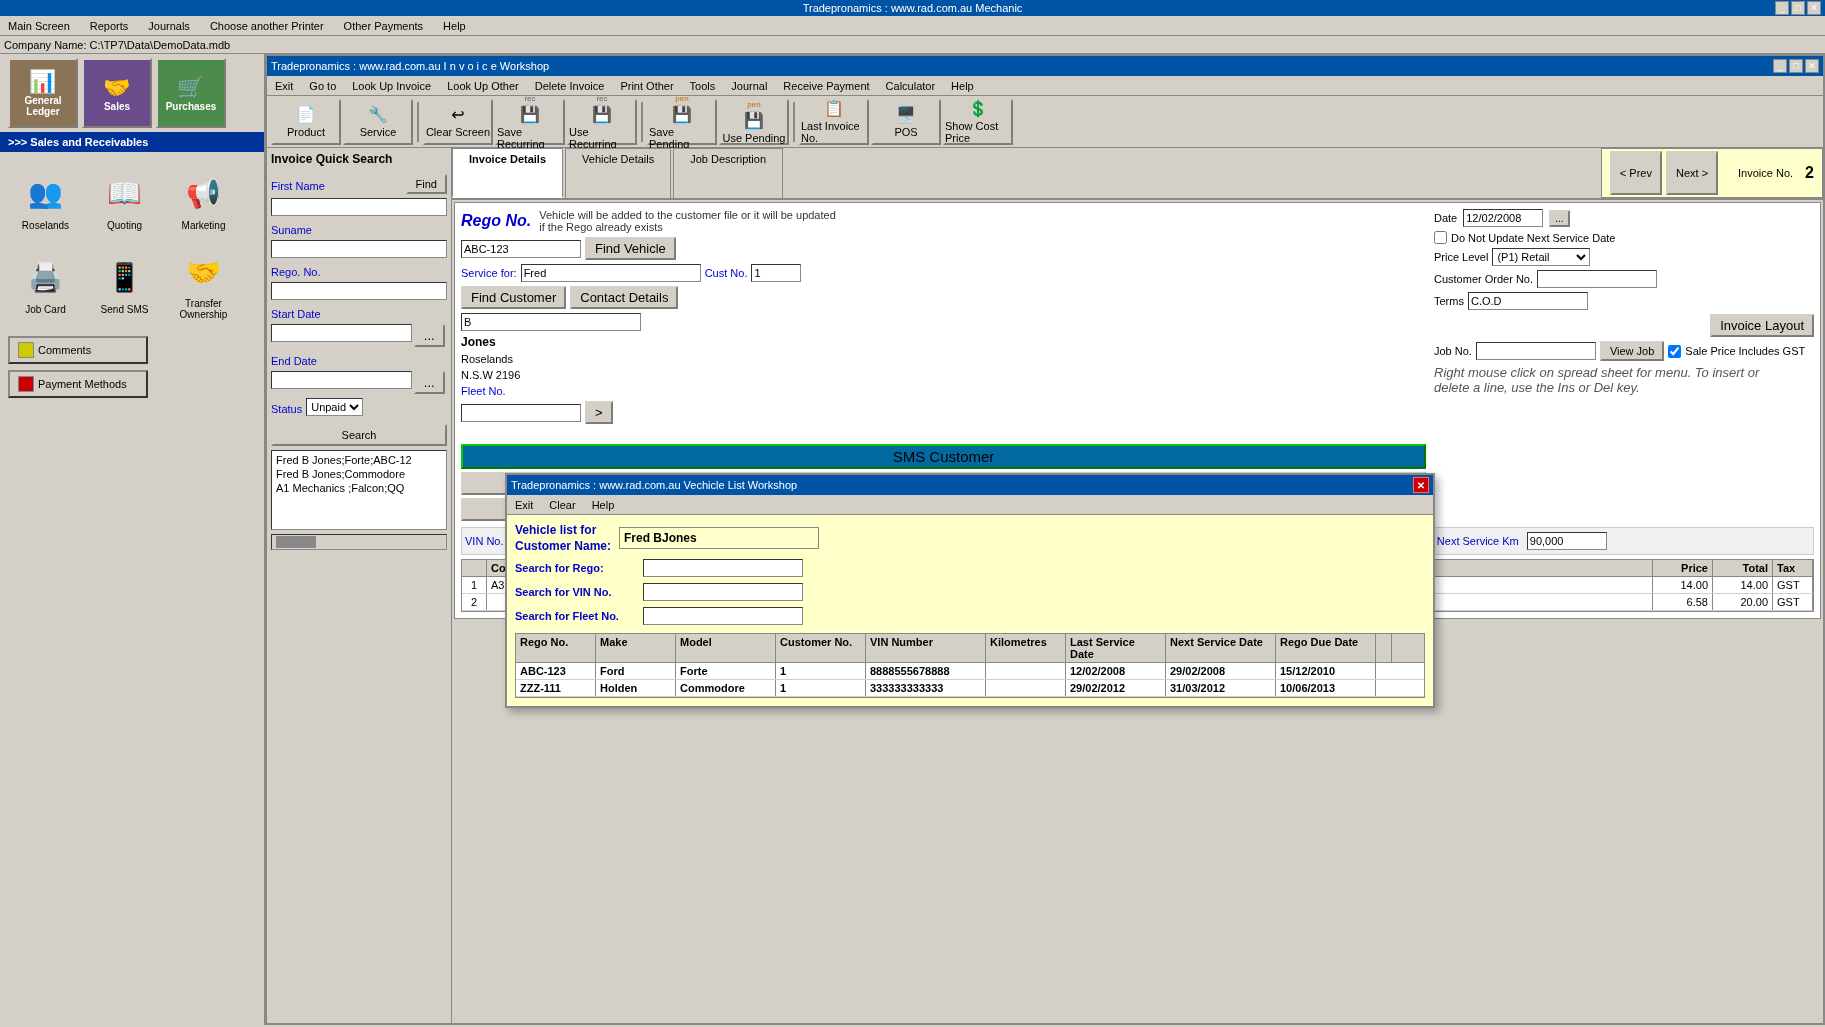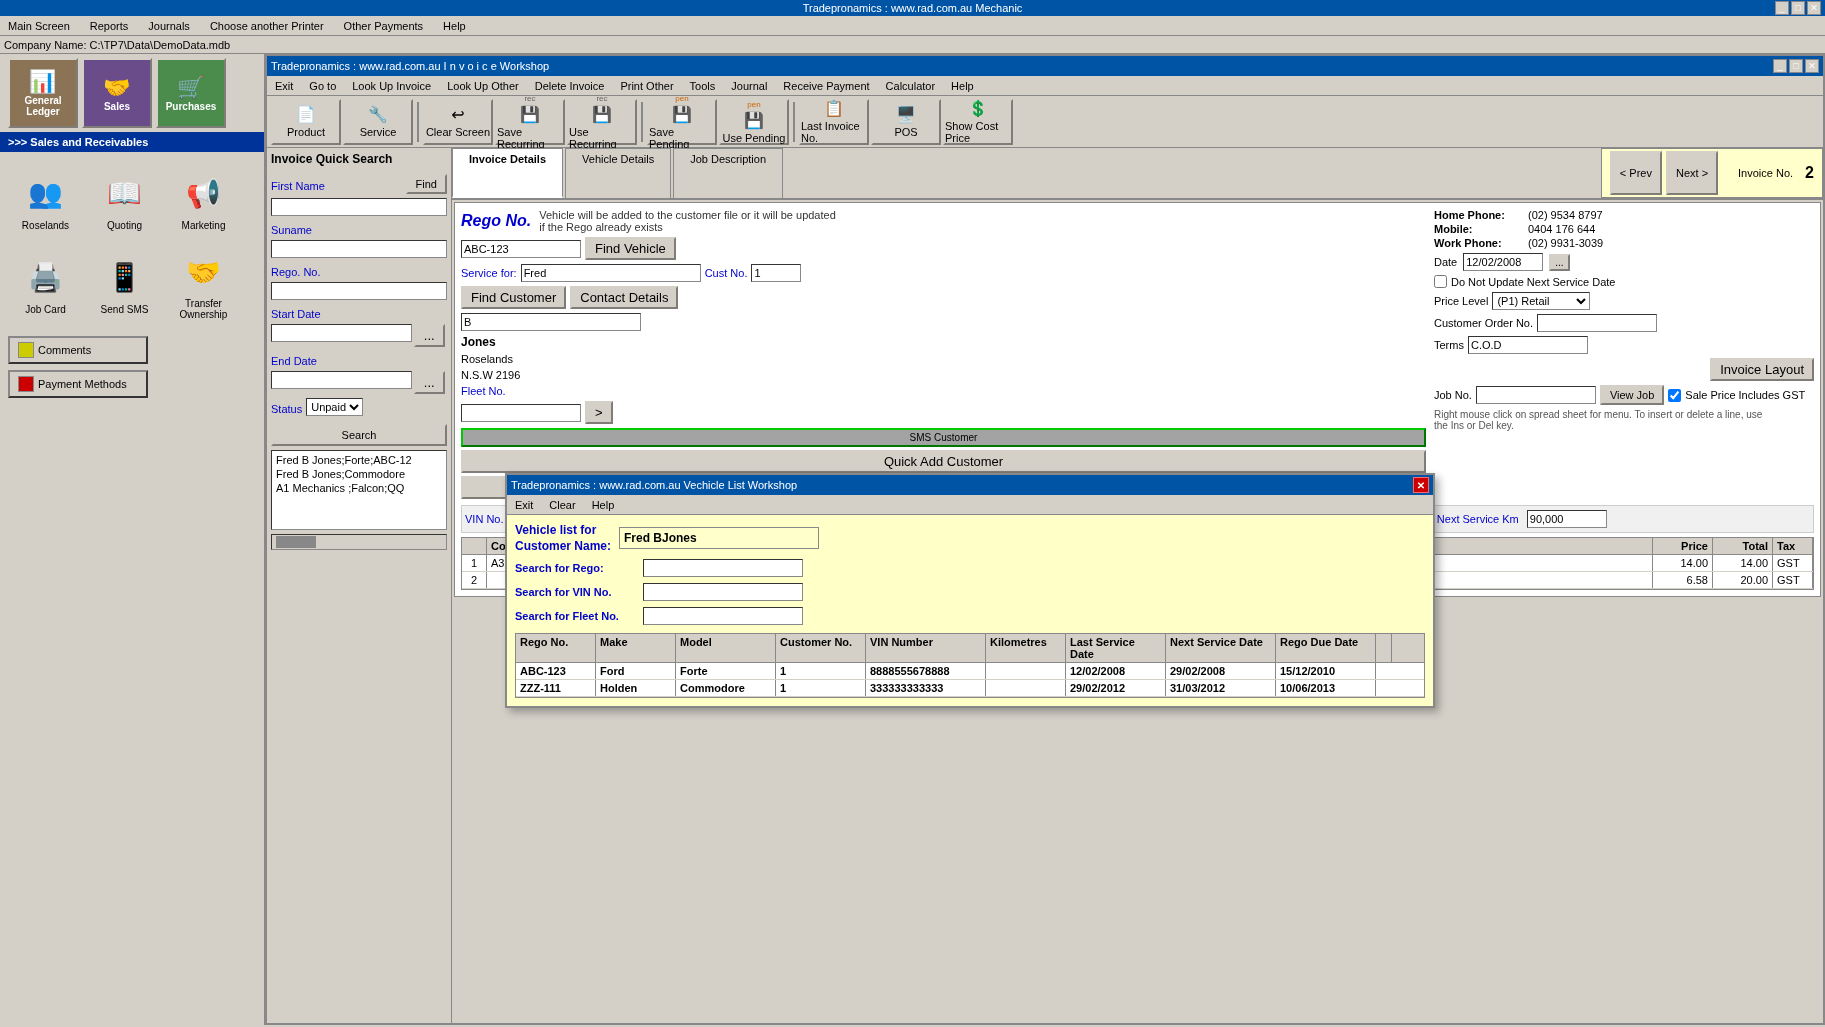--- a/index.html
+++ b/index.html
@@ -75,21 +75,21 @@
 
     .rego-section { display: flex; align-items: center; gap: 8px; }
     .rego-label { font-size: 16px; font-weight: bold; color: #0000cc; font-style: italic; }
     .form-label { font-size: 11px; color: #0000cc; white-space: nowrap; }
     .form-input { height: 18px; border: 1px inset #888; background: white; font-size: 11px; padding: 1px 2px; }
     .form-input.wide { width: 180px; }
     .form-input.medium { width: 120px; }
     .form-input.small { width: 80px; }
     .form-input.xsmall { width: 50px; }
     .action-btn { background: #d4d0c8; border: 2px outset #d4d0c8; padding: 2px 8px; cursor: pointer; font-size: 13px; white-space: nowrap; }
-    .green-btn { background: #a3a3a3; border: 2px outset #00cc00; padding: 2px 8px; cursor: pointer; font-size: 10px; }
+    .green-btn { background: #0369a1; border: 2px outset #00cc00; padding: 2px 8px; cursor: pointer; font-size: 15px; margin-top: 16px; }
     .phone-row { display: flex; align-items: center; gap: 4px; }
     .prev-next-btn { background: #d4d0c8; border: 2px outset #d4d0c8; padding: 14px 8px; cursor: pointer; font-size: 11px; }
     .date-input { height: 18px; width: 80px; border: 1px inset #888; background: white; font-size: 11px; padding: 1px 2px; }
     .date-btn { background: #d4d0c8; border: 2px outset #d4d0c8; padding: 1px 4px; cursor: pointer; font-size: 10px; }
 
     
     .invoice-grid { border: 1px solid #888; background: white; overflow-y: auto; flex: 1; }
     .grid-header { display: flex; background: #d4d0c8; border-bottom: 1px solid #888; font-weight: bold; }
     .grid-cell { border-right: 1px solid #888; padding: 2px 4px; font-size: 11px; overflow: hidden; }
     .grid-row { display: flex; border-bottom: 1px solid #d4d0c8; }
@@ -415,34 +415,20 @@
 
                 <div style="display:flex; flex-direction:column; gap:3px;">
                   <button class="green-btn">SMS Customer</button>
                   <button class="action-btn">Quick Add Customer</button>
                   <button class="action-btn">Quick Add Vehicle</button>
                 </div>
               </div>
 
               <div style="display:flex; flex-direction:column; gap:4px; min-width:380px;">
 
-                <div style="display:flex; flex-direction:column; gap:2px;">
-                  <div class="phone-row">
-                    <span style="font-weight:bold; min-width:90px;">Home Phone:</span>
-                    <span>(02) 9534 8797</span>
-                  </div>
-                  <div class="phone-row">
-                    <span style="font-weight:bold; min-width:90px;">Mobile:</span>
-                    <span>0404 176 644</span>
-                  </div>
-                  <div class="phone-row">
-                    <span style="font-weight:bold; min-width:90px;">Work Phone:</span>
-                    <span>(02) 9931-3039</span>
-                  </div>
-                </div>
 
                 <div style="display:flex; align-items:center; gap:6px;">
                   <span>Date</span>
                   <input class="date-input" type="text" value="12/02/2008" style="">
                   <button class="date-btn">...</button>
                 </div>
                 <div style="display:flex; align-items:center; gap:4px;">
                   <input type="checkbox" style="">
                   <span>Do Not Update Next Service Date</span>
                 </div>
@@ -469,21 +455,21 @@
                   <button class="action-btn">Invoice Layout</button>
                 </div>
 
                 <div class="job-row">
                   <span>Job No.</span>
                   <input class="form-input medium" type="text" style="">
                   <button class="view-job-btn">View Job</button>
                   <input type="checkbox" checked="" style="">
                   <span>Sale Price Includes GST</span>
                 </div>
-                <div style="font-size:10px; color:#555; max-width:340px;">Right mouse click on spread sheet for menu. To insert or delete a line, use the Ins or Del key.</div>
+                <div style="font-size:13px; color:#555; max-width:340px;font-style:italic;">Right mouse click on spread sheet for menu. To insert or delete a line, use the Ins or Del key.</div>
               </div>
             </div>
 
             <div style="display:flex; align-items:center; gap:8px; background:#f0f0f0; padding:3px; border:1px solid #ccc; margin-top:2px;">
               <span class="form-label">VIN No.</span>
               <input class="form-input" style="width: 120px;" type="text" value="8888555678888">
               <button class="arrow-btn">&gt;</button>
               <span class="form-label">Odometer</span>
               <input class="form-input small" type="text" value="75,000" style="">
               <span class="form-label">Fuel Type</span>

